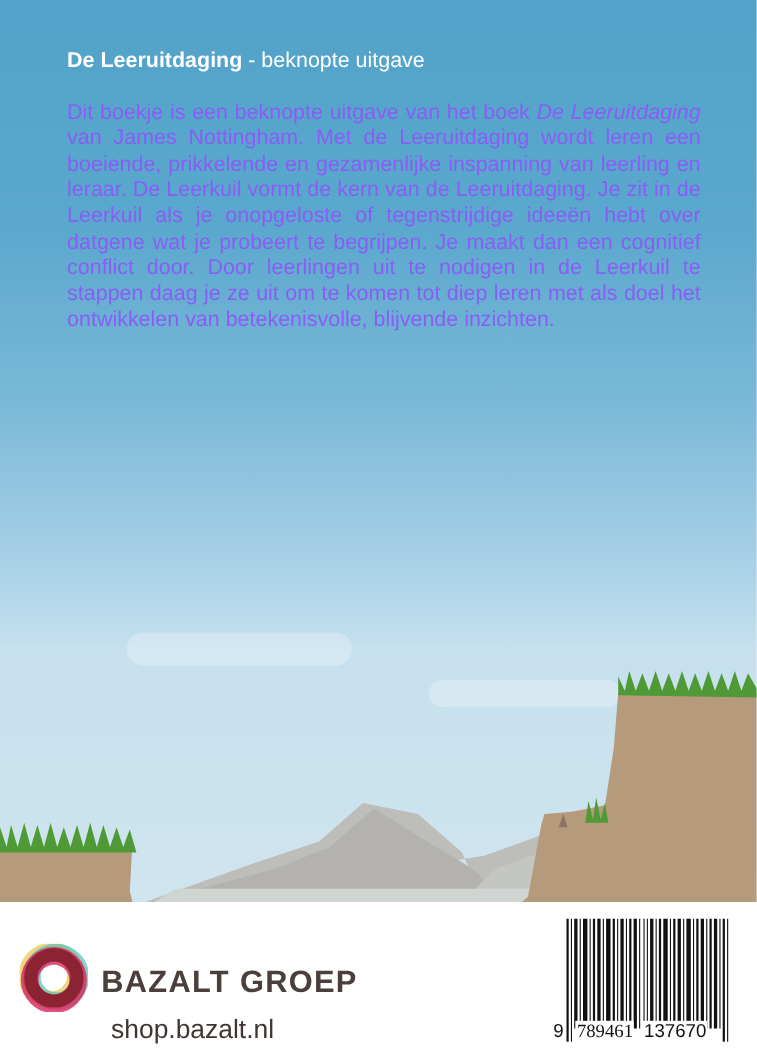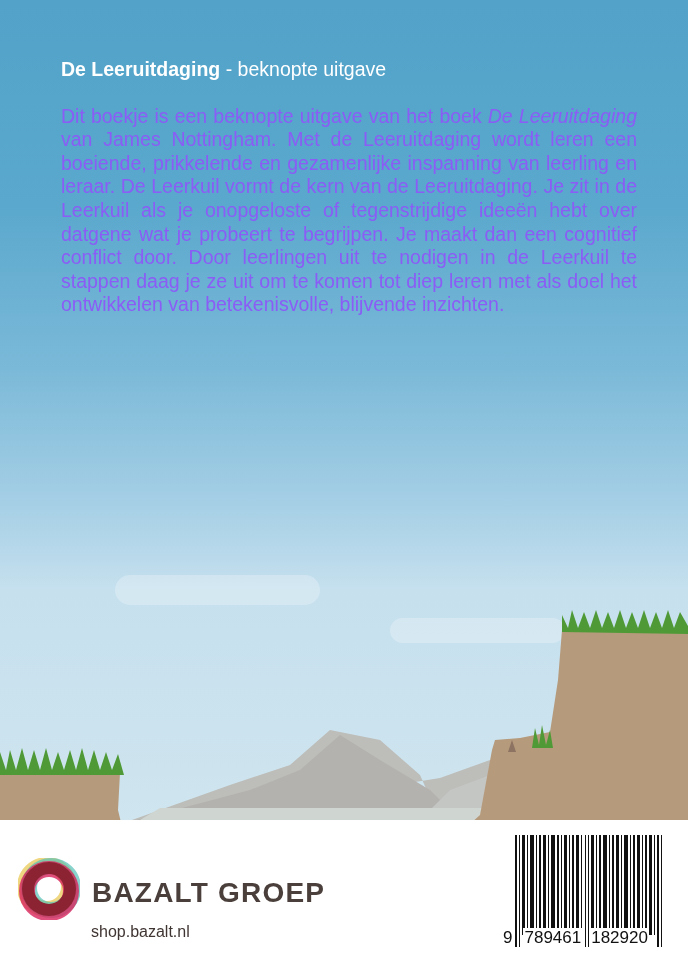--- a/index.html
+++ b/index.html
@@ -4,40 +4,40 @@
 <style>
   html, body { margin:0; padding:0; }
   body { width:688px; height:960px; overflow:hidden; font-family:"Liberation Sans", sans-serif; }
   .page { position:relative; width:688px; height:960px; overflow:hidden; }
   .sky {
     position:absolute; left:0; top:0; width:688px; height:820px;
     background: linear-gradient(to bottom, #52a2c9 0%, #5aa8cd 25%, #7bb9d8 45%, #a7d0e6 62%, #c6e0ee 72%, #cfe5ef 100%);
   }
   .cloud { position:absolute; background:rgba(255,255,255,0.25); border-radius:50px; }
   .text-block {
-    position:absolute; left:61px; top:58px; width:576px;
+    position:absolute; left:61px; top:44px; width:576px;
     font-size:19.5px; line-height:23.6px; text-align:justify;
   }
   .title-line { color:#ffffff; margin:0 0 23px 0; }
   .title-bold { font-weight:bold; }
   .p1 { color:#8b5cf6; margin:0 0 23px 0; }
   .p2 { color:#1e2a33; margin:0; }
   .landscape { position:absolute; left:0; top:560px; width:688px; height:260px; }
   .footer {
     position:absolute; left:0; top:820px; width:576px; height:140px; background:#ffffff;
   }
   .logo-ring {
     position:absolute; left:18px; top:38px; width:62px; height:62px;
   }
   .brand {
     position:absolute; left:92px; top:57px; font-size:28px; font-weight:bold;
     letter-spacing:1.2px; color:#4a3f3b;
   }
   .url {
-    position:absolute; left:91px; top:103px; font-size:16px; color:#3f3532;
+    position:absolute; left:101px; top:103px; font-size:24px; color:#3f3532;
   }
   .barcode { position:absolute; left:503px; top:15px; width:172px; height:117px; }
   .isbn {
     position:absolute; left:502px; top:108px; width:178px; font-size:17px; color:#111;
     display:flex; gap:0; font-family:"Liberation Sans", sans-serif;
   }
   .isbn span { background:#fff; padding:0 1px; }
 </style>
 </head>
 <body>
@@ -125,17 +125,17 @@
         <rect x="139" y="0" width="1" height="100"></rect>
           <rect x="142" y="0" width="2" height="100"></rect>
         <rect x="146" y="0" width="3" height="100"></rect>
           <rect x="151" y="0" width="1" height="100"></rect>
         <rect x="154" y="0" width="2" height="112"></rect>
           <rect x="158" y="0" width="1" height="112"></rect>
       </g>
     </svg>
     <div class="isbn">
       <span style="margin-right:10px;">9</span>
-      <span style="margin-right:8px;">789461</span>
-      <span>182920</span>
+      <span style="margin-right:8px;font-family:Liberation Serif, serif;">789461</span>
+      <span>137670</span>
     </div>
   </div>
 </div>
 
 </body></html>

